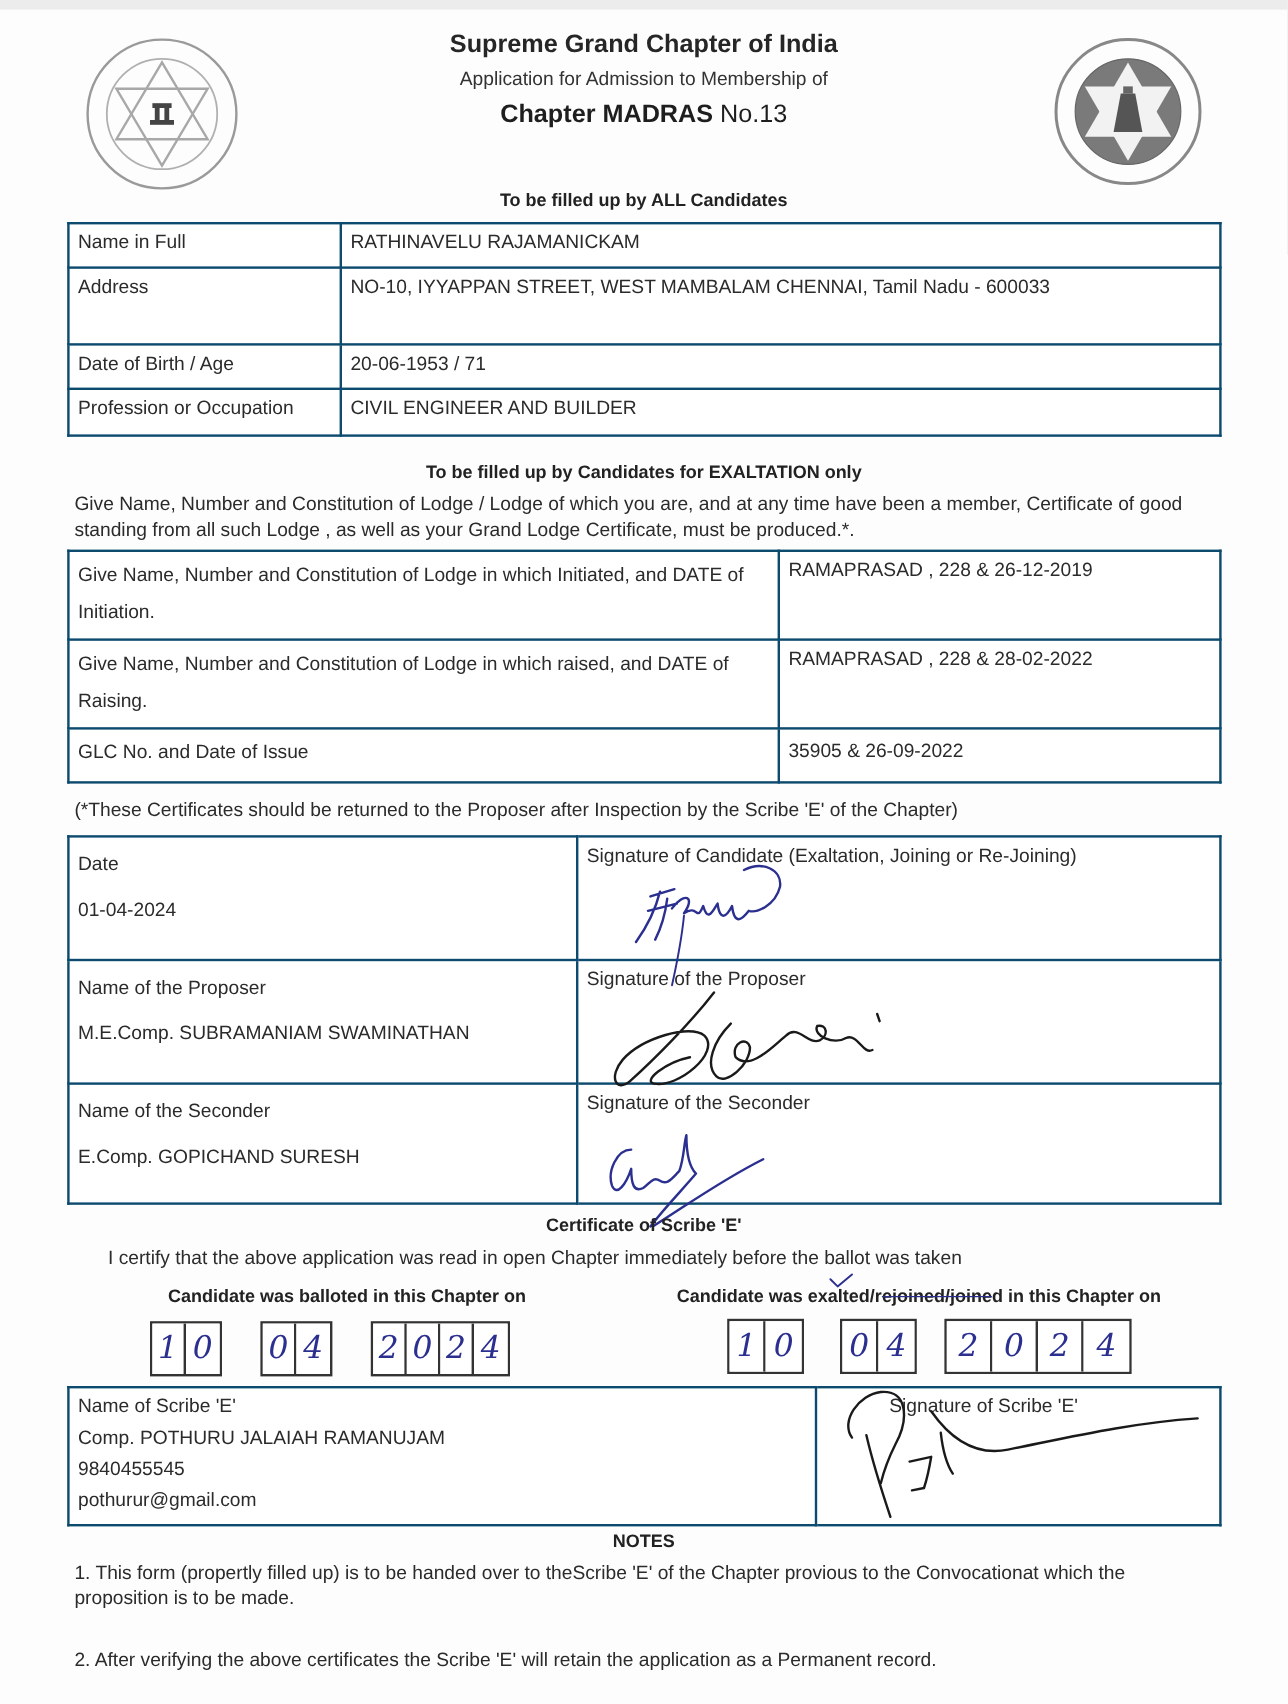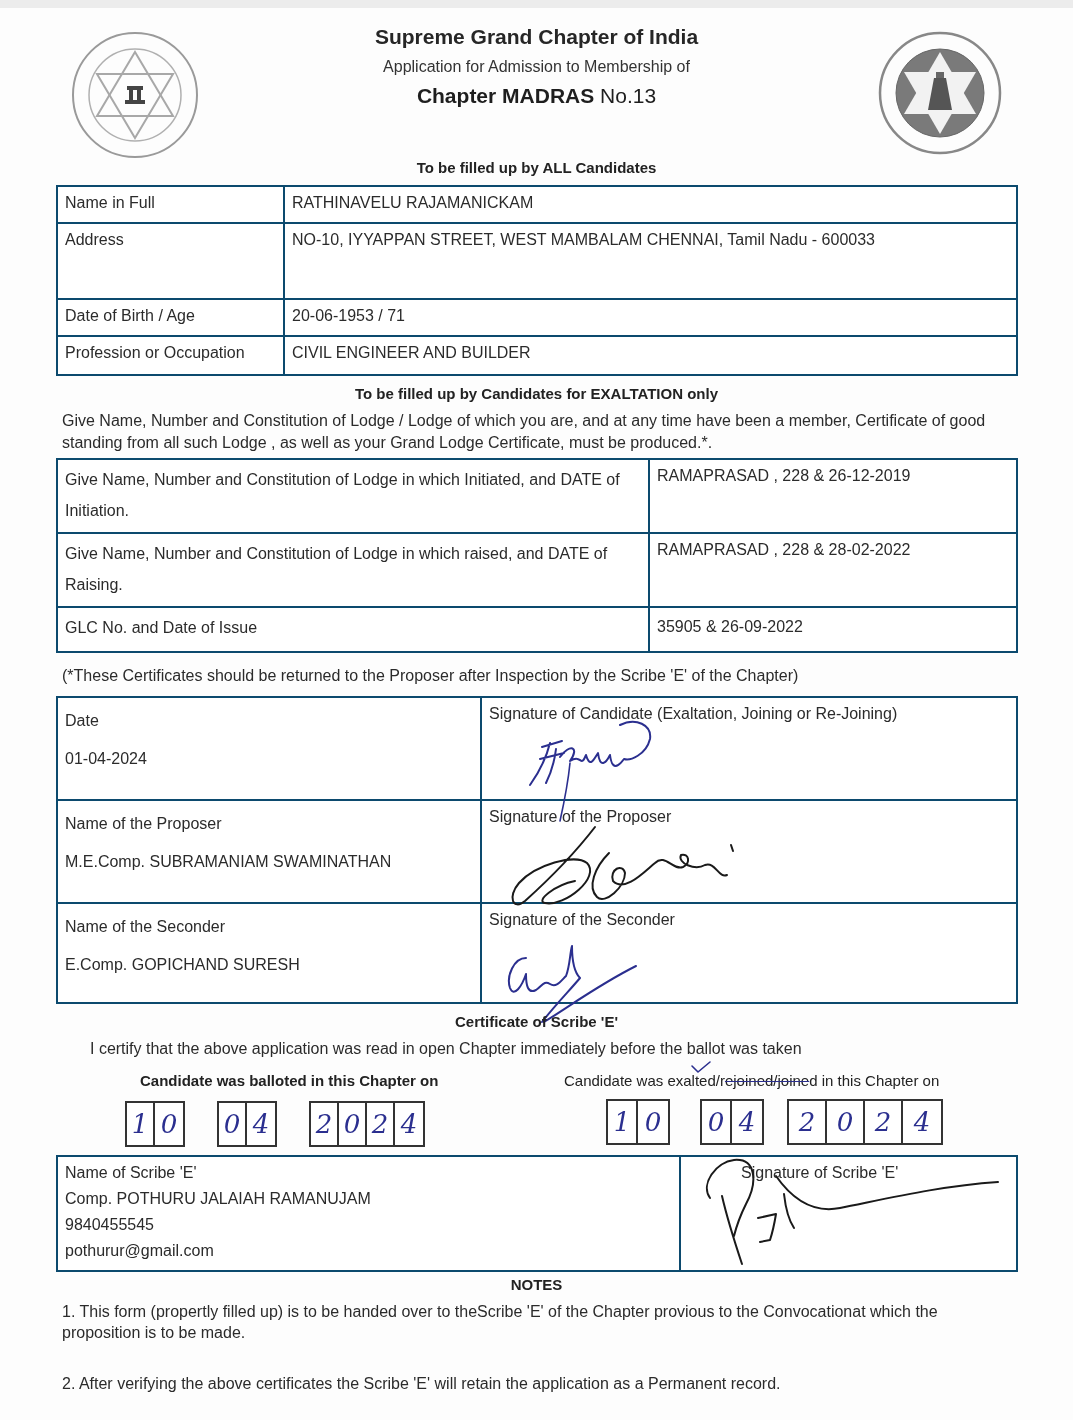--- a/index.html
+++ b/index.html
@@ -64,21 +64,21 @@
   <table class="grid" style="left:56px; top:177px; width:962px;">
     <colgroup>
         <col style="width:227px">
         <col>
       </colgroup>
     <tbody>
         <tr style="height:37px">
       <td>Name in Full</td>
       <td>RATHINAVELU RAJAMANICKAM</td>
     </tr>
-    <tr style="height:76px">
+    <tr style="height:64px">
       <td>Address</td>
       <td>NO-10, IYYAPPAN STREET, WEST MAMBALAM CHENNAI, Tamil Nadu - 600033</td>
     </tr>
     <tr style="height:37px">
       <td>Date of Birth / Age</td>
       <td>20-06-1953 / 71</td>
     </tr>
     <tr style="height:39px">
       <td>Profession or Occupation</td>
       <td>CIVIL ENGINEER AND BUILDER</td>
@@ -161,21 +161,21 @@
     <path d="M26,22 C14,22 6,40 10,52 C14,62 22,50 26,38 C26,50 28,58 36,54 C42,50 44,44 50,48 C56,52 60,46 66,40 C70,30 70,16 72,10 C72,26 74,36 80,42 C70,54 56,68 42,86 M44,86 C70,70 100,48 136,30" stroke="#2b2f8f" stroke-width="2"></path>
   </svg>
 
   <div class="abs section-h" style="left:0; width:1073px; top:1005px;">Certificate of Scribe 'E'</div>
   <div class="abs para" style="left:62px; top:1030px; width:950px;margin-left:28px;">I certify that the above application was read in open Chapter immediately before the ballot was taken</div>
   <svg class="sig" style="left:690px; top:1052px;" width="22" height="14" viewBox="0 0 22 14">
     <path d="M2,6 L8,12 L20,2" stroke="#2b2f8f" stroke-width="1.6"></path>
   </svg>
 
   <div class="abs" style="left:140px; top:1064px; font-size:15px; font-weight:bold; color:#222;">Candidate was balloted in this Chapter on</div>
-  <div class="abs" style="left:564px; top:1064px; font-size:15px; font-weight:normal; color:#222;">
+  <div class="abs" style="left:564px; top:1064px; font-size:15px; font-weight:bold; color:#222;">
     <span>Candidate was exalted/r</span><span class="strike">ejoined/joine</span><span>d in this Chapter on</span>
   </div>
 
   <div class="digit-group" style="left:125px; top:1093px;">
     <div class="digit">1</div>
     <div class="digit">0</div>
   </div>
   <div class="digit-group" style="left:217px; top:1093px;">
     <div class="digit">0</div>
     <div class="digit">4</div>

